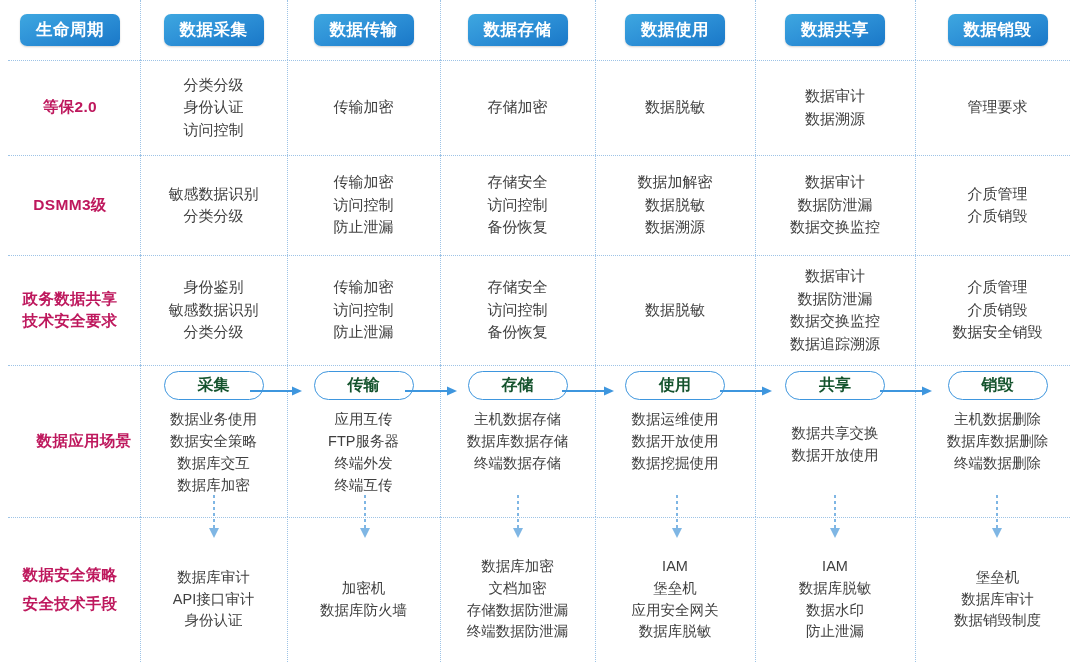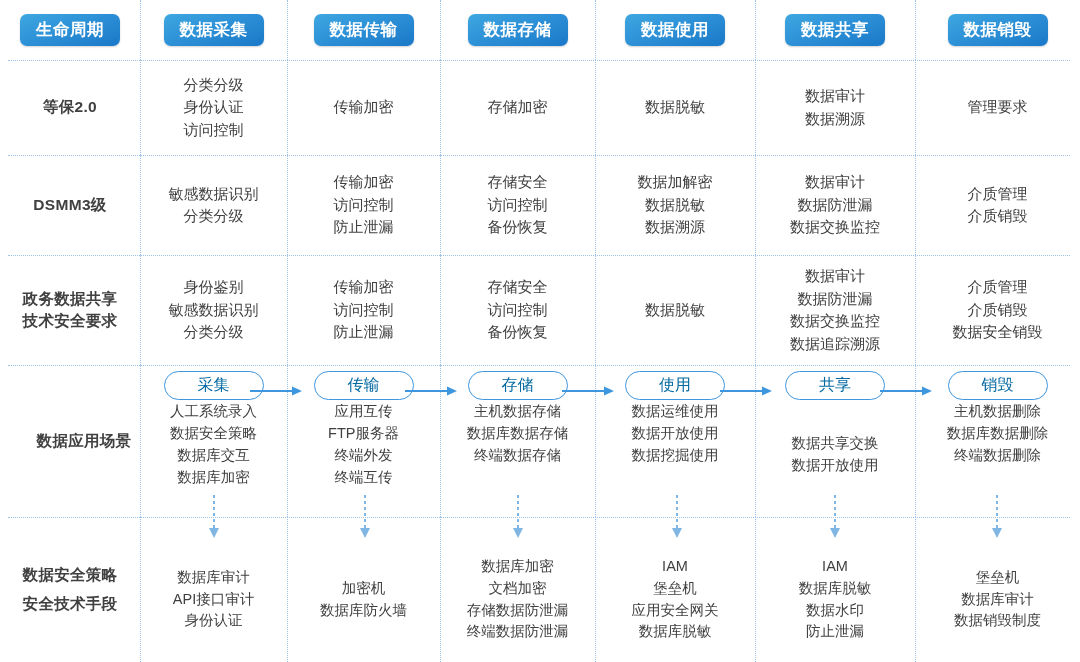--- a/index.html
+++ b/index.html
@@ -60,21 +60,21 @@
     font-size:16.5px;
     letter-spacing:0.5px;
     line-height:1;
     background:linear-gradient(160deg,#3ea7e0 0%,#2f93d8 42%,#1a78c8 100%);
     box-shadow:0 1px 2px rgba(0,0,0,.18);
     white-space:nowrap;
   }
 
   
   .rowlabel{
-    color:#404040;
+    color:#be185d;
     font-weight:bold;
     font-size:15.5px;
     line-height:1.45;
     letter-spacing:.3px;
     white-space:nowrap;
   }
 
   
   .items{
     font-size:15px;
@@ -89,24 +89,25 @@
     justify-content:flex-start;
     padding-top:6px;
   }
   .opill{
     display:inline-block;
     min-width:62px;
     padding:4px 18px 5px;
     border:1.6px solid #3e96de;
     border-radius:999px;
     background:#ffffff;
-    color:#0369a1;
-    font-weight:normal;
+    color:#14532d;
+    font-weight:bold;
     font-size:16px;
     line-height:1.15;
+    margin-bottom:8px;
     white-space:nowrap;
   }
   .scen-items{
     font-size:14.5px;
     line-height:1.52;
     color:#3f3f3f;
   }
 
   
   .harrow{
@@ -296,21 +297,21 @@
   <div class="hrule" style="top:365px;"></div>
 
   <div class="row" style="top:365px;height:152px;">
     <div class="cell" style="width:140px;padding-left:30px;">
       <div class="rowlabel"><span>数据应用场景</span></div>
     </div>
 
     <div class="cell scencell" style="width:147px;">
       <span class="opill">采集</span>
       <div class="scen-items">
-        <div>人工系统录入</div>
+        <div>数据业务使用</div>
         <div>数据安全策略</div>
         <div>数据库交互</div>
         <div>数据库加密</div>
       </div>
     </div>
 
     <div class="cell scencell" style="width:153px;">
       <span class="opill">传输</span>
       <div class="scen-items">
         <div>应用互传</div>
@@ -333,21 +334,21 @@
       <span class="opill">使用</span>
       <div class="scen-items">
         <div>数据运维使用</div>
         <div>数据开放使用</div>
         <div>数据挖掘使用</div>
       </div>
     </div>
 
     <div class="cell scencell" style="width:160px;">
       <span class="opill">共享</span>
-      <div class="scen-items" style="margin-top:32px;">
+      <div class="scen-items" style="margin-top:14px;">
         <div>数据共享交换</div>
         <div>数据开放使用</div>
       </div>
     </div>
 
     <div class="cell scencell" style="width:165px;">
       <span class="opill">销毁</span>
       <div class="scen-items">
         <div>主机数据删除</div>
         <div>数据库数据删除</div>

